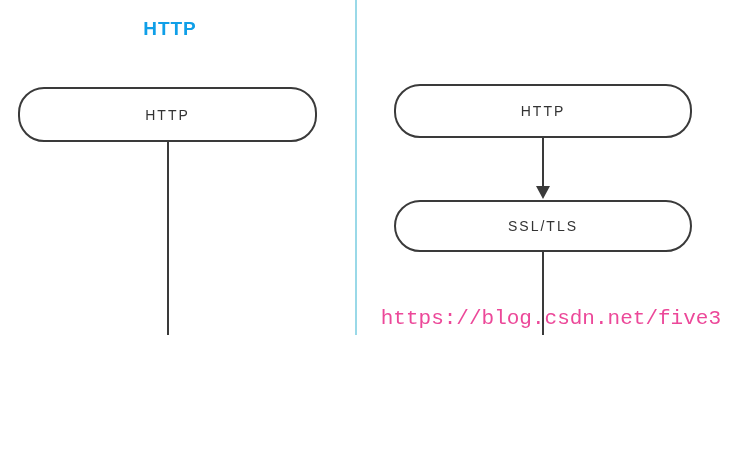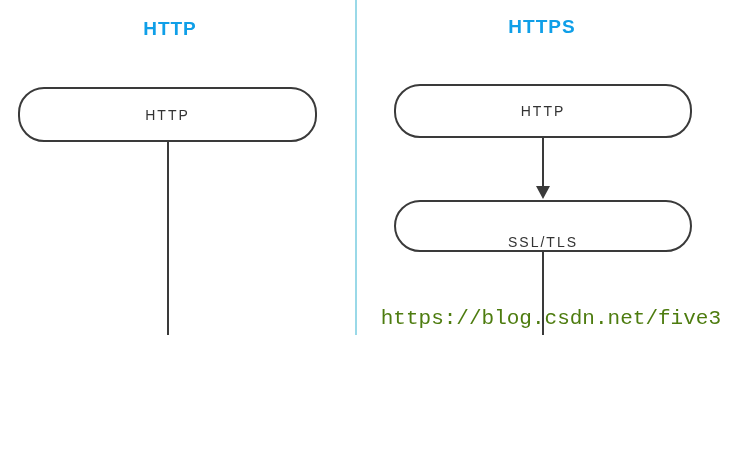--- a/index.html
+++ b/index.html
@@ -42,21 +42,21 @@
     background: #ffffff;
     display: flex;
     align-items: center;
     justify-content: center;
     font-size: 14px;
     color: #333333;
     letter-spacing: 2px;
   }
   .box-http-left  { left: 18px;  top: 87px;  width: 299px; height: 55px; }
   .box-http-right { left: 394px; top: 84px;  width: 298px; height: 54px; }
-  .box-ssl        { left: 394px; top: 200px; width: 298px; height: 52px; align-items: flex-end; }
+  .box-ssl        { left: 394px; top: 200px; width: 298px; height: 52px; }
   .box-tcp        { left: 25px;  top: 368px; width: 685px; height: 70px; border-radius: 32px; }
   .arrow-line {
     position: absolute;
     width: 2px;
     background: #3a3a3a;
   }
   .arrow-head {
     position: absolute;
     width: 0;
     height: 0;
@@ -69,32 +69,31 @@
   .a-r1-line    { left: 542px; top: 138px; height: 49px; }
   .a-r1-head    { left: 536px; top: 186px; }
   .a-r2-line    { left: 542px; top: 252px; height: 103px; }
   .a-r2-head    { left: 536px; top: 354px; }
   .watermark {
     position: absolute;
     right: 8px;
     bottom: 5px;
     font-family: "Liberation Mono", monospace;
     font-size: 21px;
-    color: #4d7c0f;
+    color: #ec4899;
     white-space: nowrap;
   }
 </style>
 </head>
 <body>
 
 <div class="canvas">
 
   <div class="col-title title-left">HTTP</div>
 
-  <div class="col-title title-right">HTTPS</div>
 
   <div class="divider"></div>
 
   <div class="node box-http-left">
     <span>HTTP</span>
   </div>
 
   <div class="node box-http-right">
     <span>HTTP</span>
   </div>

